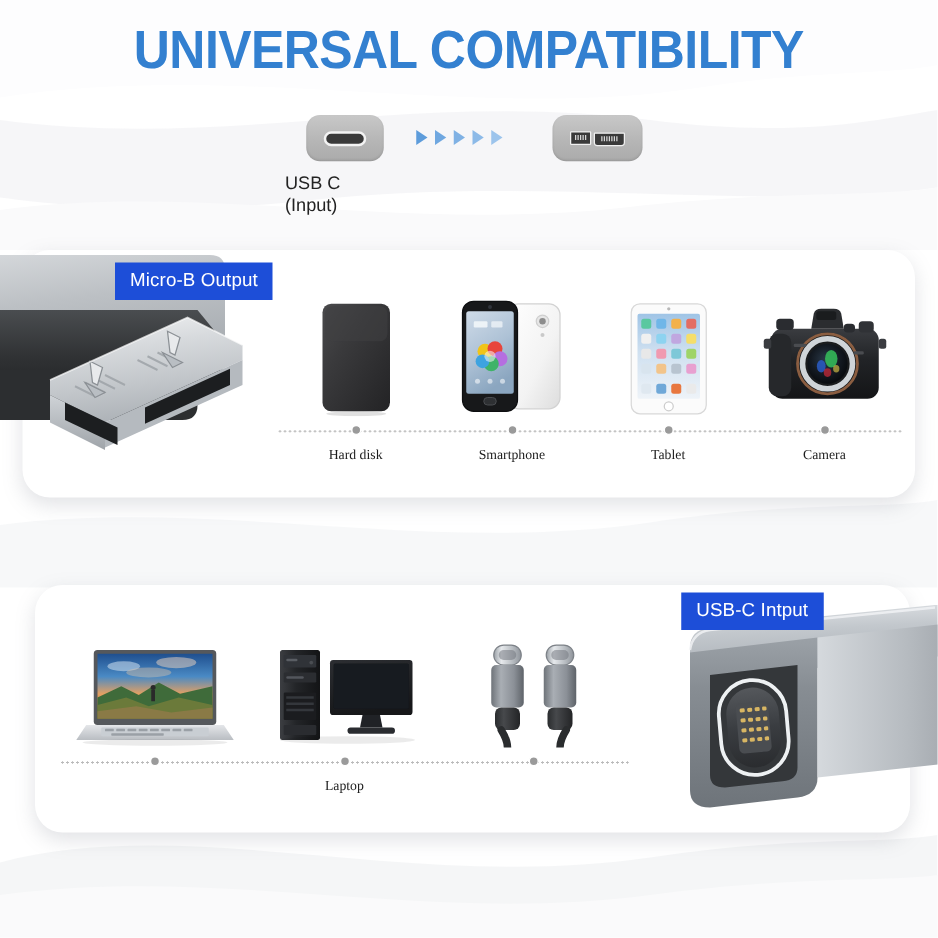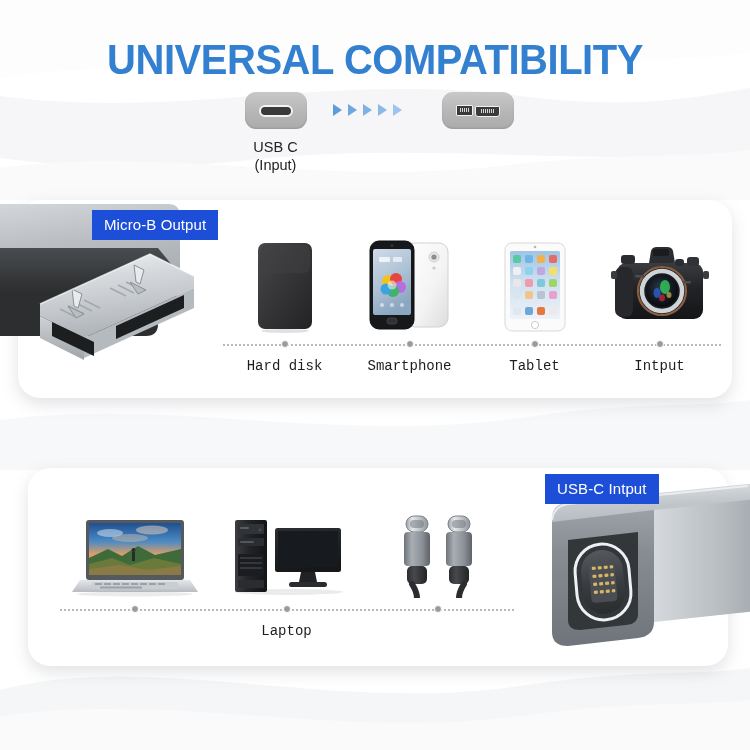--- a/index.html
+++ b/index.html
@@ -8,31 +8,31 @@
     font-family:"Liberation Sans", sans-serif;
     background:#ffffff;
     position:relative;
     overflow:hidden;
   }
 
   
   .bg-waves { position:absolute; inset:0; z-index:0; }
 
   
-  .title-wrap { position:absolute; top:16px; left:0; width:750px; text-align:center; z-index:5;margin-top:19px; }
+  .title-wrap { position:absolute; top:16px; left:0; width:750px; text-align:center; z-index:5; }
   .title {
     font-size:43px; font-weight:bold; color:#3380d0;
     letter-spacing:-0.5px; transform:scaleX(0.93);
     font-family:"Liberation Sans", sans-serif;
     white-space:nowrap;
   }
 
   
   .legend { position:absolute; top:92px; left:0; width:750px; height:95px; z-index:5; }
-  .legend-item { position:absolute; text-align:center; }
+  .legend-item { position:absolute; text-align:left; }
   .legend-usbc { left:228px; top:0; width:95px; }
   .legend-micro { left:425px; top:0; width:105px; }
   .plug-box {
     width:62px; height:37px; border-radius:11px; margin:0 auto;
     background:linear-gradient(180deg,#c8c8c8 0%,#b6b6b6 55%,#ababab 100%);
     display:flex; align-items:center; justify-content:center;
     box-shadow:inset 0 -1px 2px rgba(0,0,0,.12);
   }
   .plug-box.micro { width:72px; }
   .usbc-slot {
@@ -85,40 +85,40 @@
     font-size:15px; padding:6px 12px 7px; white-space:nowrap;
     font-family:"Liberation Sans", sans-serif; z-index:12;
     letter-spacing:.1px;
   }
   #badge-micro { left:92px; top:210px; }
   #badge-usbc  { left:545px; top:474px; }
 
   
   .device-row { position:absolute; z-index:8; }
   #row-top    { left:222px; top:228px; width:500px; }
-  #row-bottom { left:59px;  top:493px; width:455px; }
+  #row-bottom { left:48px;  top:493px; width:455px; }
   .devices { display:flex; align-items:flex-end; height:105px; }
   .dev-cell { flex:1; display:flex; align-items:flex-end; justify-content:center; }
 
   .timeline { position:relative; height:12px; margin-top:6px; }
   .dotline {
     position:absolute; left:0; right:0; top:5px; height:2px;
     background-image:radial-gradient(circle, #b9b9b9 0.8px, transparent 0.9px);
     background-size:4px 2px; background-repeat:repeat-x;
   }
   .dots { position:relative; display:flex; }
   .dot-cell { flex:1; display:flex; justify-content:center; }
   .dot {
     width:8px; height:8px; border-radius:50%;
     background:#9a9a9a; border:1.5px solid #ffffff;
     position:relative; top:1px;
   }
   .labels { display:flex; margin-top:7px; }
-  .lab-cell { flex:1; text-align:center; font-size:14px; color:#1d1d1d;
-              font-family:Liberation Mono, monospace; }
+  .lab-cell { flex:1; text-align:center; font-size:11px; color:#1d1d1d;
+              font-family:Liberation Serif, serif; }
 
   
   #microb-render { position:absolute; left:-2px; top:196px; width:215px; height:175px; z-index:10; }
 
   
   #usbc-render { position:absolute; left:534px; top:482px; width:218px; height:170px; z-index:10; }
 </style>
 </head>
 <body>
 
@@ -408,21 +408,21 @@
       <div class="dot-cell">
           <span class="dot"></span>
         </div>
     </div>
   </div>
 
   <div class="labels">
     <div class="lab-cell">Hard disk</div>
     <div class="lab-cell">Smartphone</div>
     <div class="lab-cell">Tablet</div>
-    <div class="lab-cell">Intput</div>
+    <div class="lab-cell">Camera</div>
   </div>
 </div>
 
 <div class="card" id="card-bottom"></div>
 
 <svg id="usbc-render" viewBox="0 0 218 170">
   <defs>
     <linearGradient id="alTop" x1="0" y1="0" x2="0.2" y2="1">
       <stop offset="0%" stop-color="#e3e6e9"></stop>
       <stop offset="40%" stop-color="#c3c8cd"></stop>

